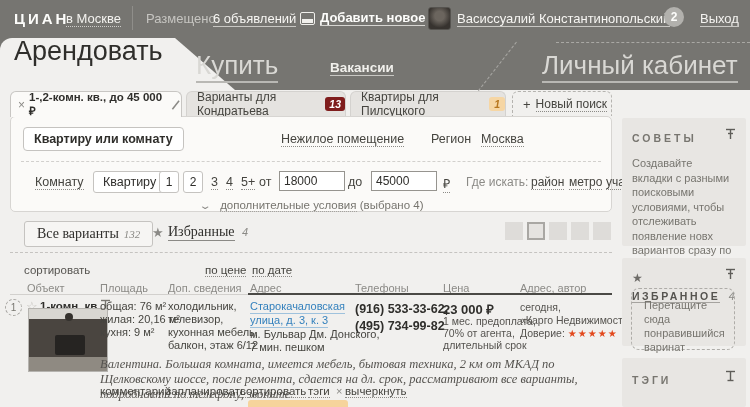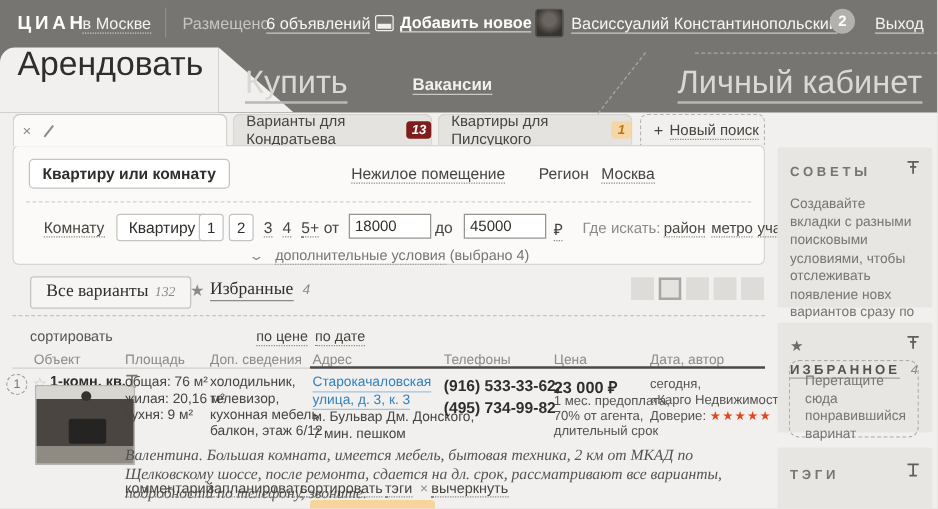--- a/index.html
+++ b/index.html
@@ -171,20 +171,21 @@
     <span class="tab-buy">Купить</span>
     <span class="tab-jobs">Вакансии</span>
     <span class="cab-dash-top"></span>
     <span class="cab-dash-slant"></span>
     <span class="tab-cab-label">Личный кабинет</span>
   </div>
 
   <div class="stab stab1">
     <div class="stab-in">
       <span class="x">×</span>
+      <span class="lbl">1-,2-комн. кв., до 45 000 ₽</span>
       <svg class="ic" width="12" height="12" viewBox="0 0 12 12" style="margin-left:4px;">
         <line x1="2.5" y1="10.5" x2="9.5" y2="1.5" stroke="#8b8a86" stroke-width="1.6"></line>
       </svg>
     </div>
   </div>
   <div class="stab stab-gray stab2">
     <div class="stab-in" style="padding-left:10px;">
       <span class="dlbl">Варианты для Кондратьева</span>
       <span class="badge-or">13</span>
     </div>
@@ -253,21 +254,21 @@
   <span class="sort-lab">сортировать</span>
   <span class="sort-l1">по цене</span>
   <span class="sort-l2">по дате</span>
 
   <span class="th" style="left:27px;">Объект</span>
   <span class="th" style="left:100px;text-align:right;">Площадь</span>
   <span class="th" style="left:168px;">Доп. сведения</span>
   <span class="th" style="left:250px;">Адрес</span>
   <span class="th" style="left:355px;">Телефоны</span>
   <span class="th" style="left:443px;">Цена</span>
-  <span class="th" style="left:520px;">Дата, автор</span>
+  <span class="th" style="left:520px;">Адрес, автор</span>
   <div class="line-light"></div>
   <div class="line-dark"></div>
 
   <div>
     <span class="rownum">1</span>
     <span class="rowstar">☆</span>
     <span class="rowtitle">1-комн. кв.</span>
     <span class="rowpin">
       <svg class="ic" width="11" height="12" viewBox="0 0 11 12">
         <line x1="1" y1="1.5" x2="10" y2="1.5" stroke="#77756f" stroke-width="1.4"></line>

